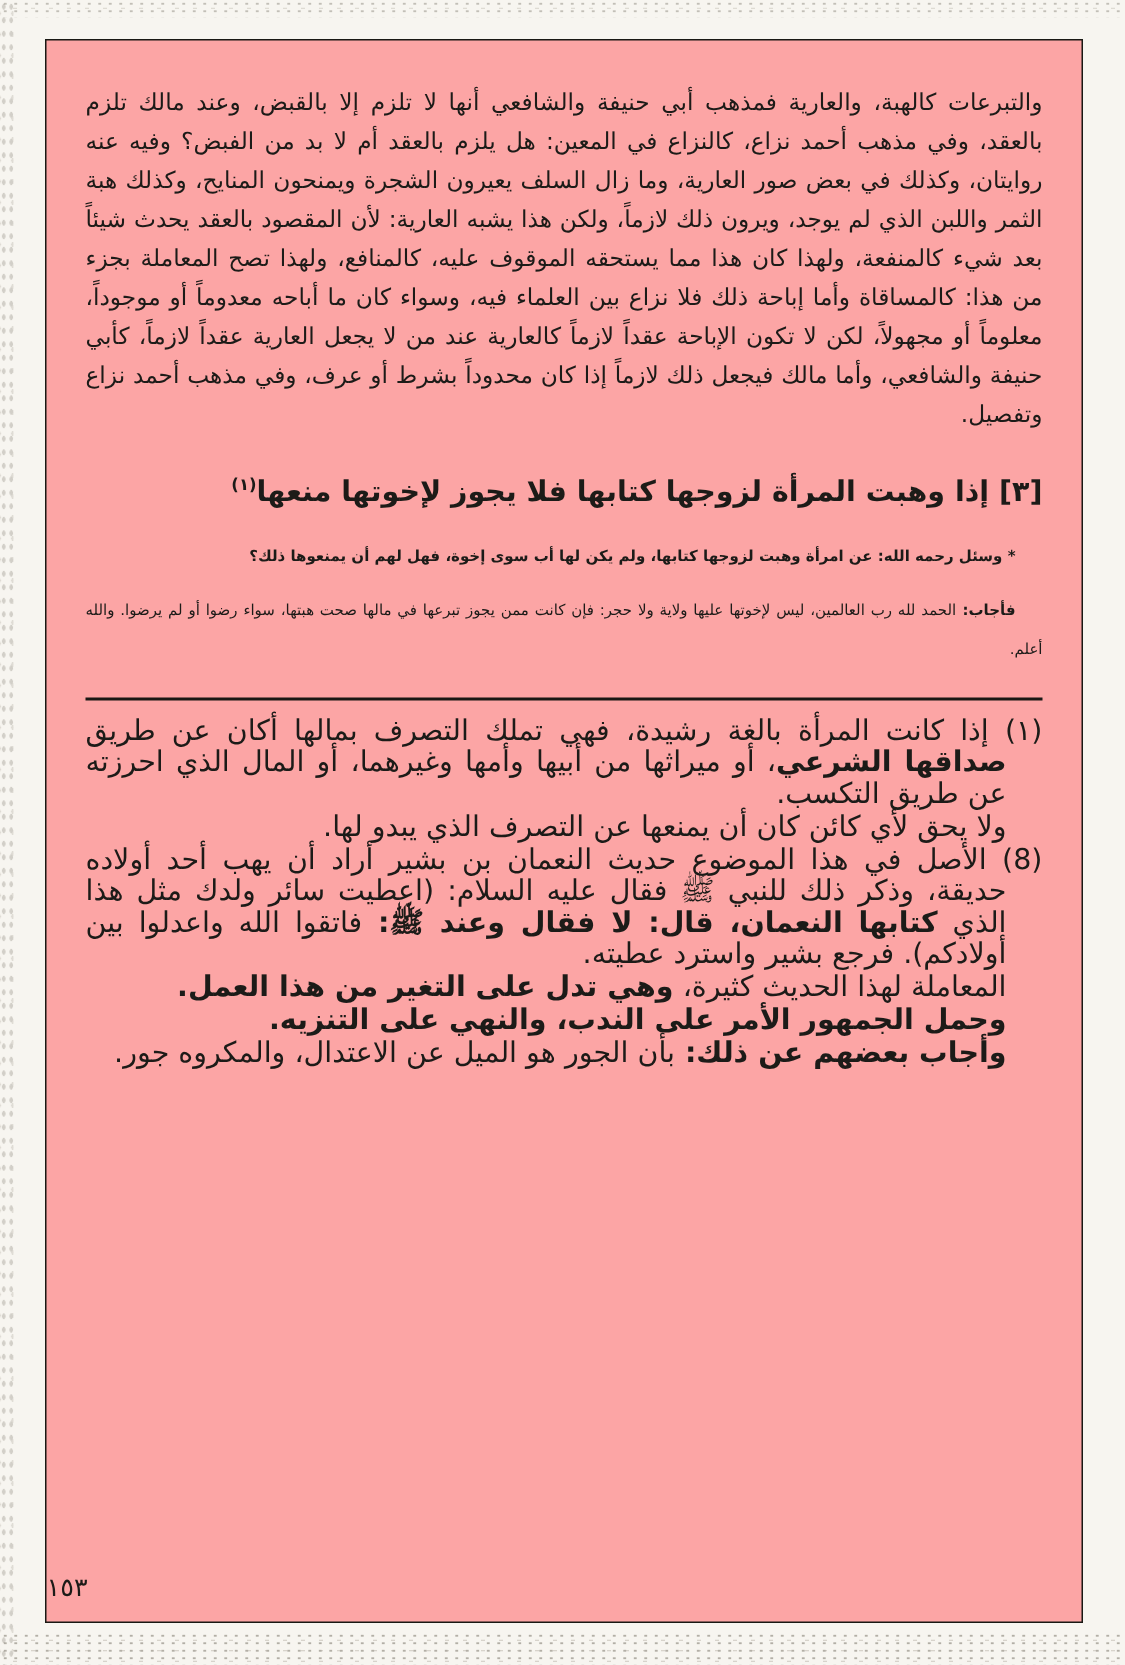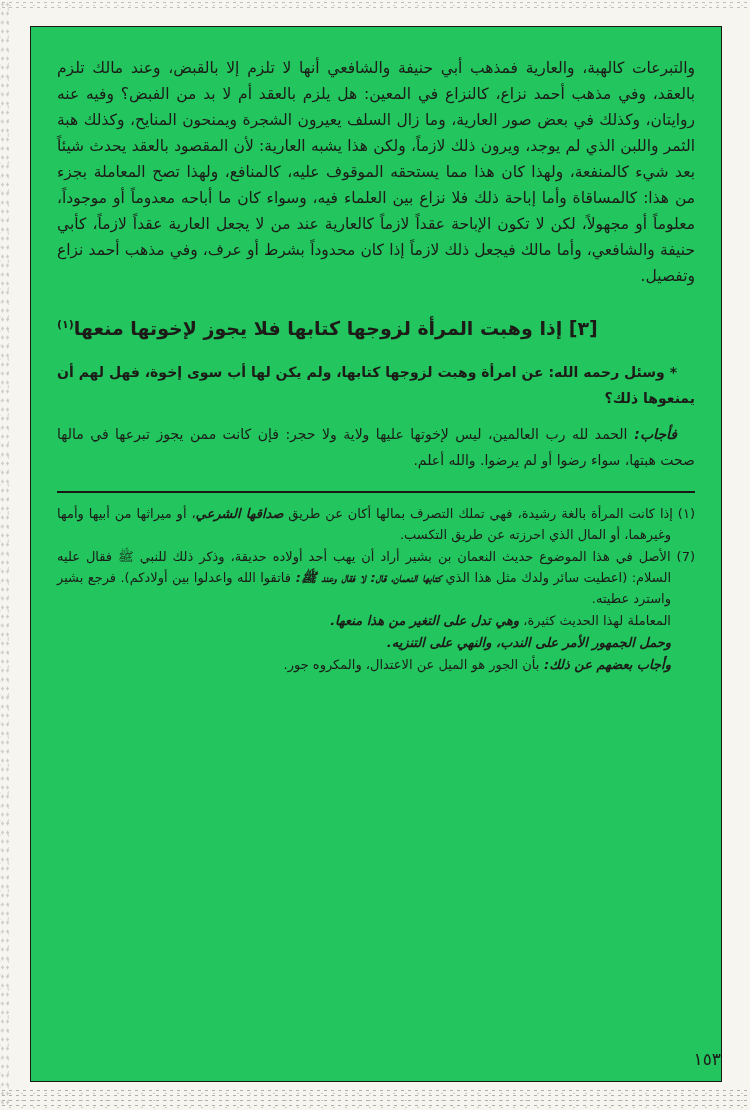--- a/index.html
+++ b/index.html
@@ -24,85 +24,86 @@
   .noise-top { top:0; height:12px; }
   .noise-bottom { bottom:0; height:22px; opacity:.65; }
   .noise-left { left:0; top:0; bottom:0; width:9px; right:auto;
     background-size:5px 9px, 9px 14px; opacity:.35; }
 
   .frame {
     position:absolute;
     left:30px; top:26px;
     width:692px; height:1056px;
     border:1.5px solid #191814;
-    background:#22c55e;
+    background:#fca5a5;
     overflow:hidden;
   }
   .content {
     direction:rtl;
     padding:28px 26px 0 26px;
     text-align:justify;
   }
 
   .body-par {
     font-size:15.5px;
     line-height:26px;
     text-align:justify;
   }
 
   .section-heading {
     font-size:19px;
     font-weight:bold;
-    text-align:left;
+    text-align:right;
     line-height:30px;
     margin:24px 0 16px 0;
   }
   .fn-ref {
     font-size:11px;
     font-weight:bold;
     vertical-align:super;
     line-height:0;
   }
 
   .question, .answer {
-    font-size:14px;
+    font-size:10px;
     line-height:26px;
     text-align:justify;
     text-indent:18px;
     margin-top:6px;
   }
   .question { font-weight:bold; }
   .answer { margin-top:10px; }
 
   .fn-divider {
     border-top:2px solid #191814;
     margin:18px 0 10px 0;
   }
 
   .footnotes {
-    font-size:13px;
+    font-size:19px;
     line-height:21px;
     text-align:justify;
   }
   .fn { margin-bottom:1px; }
   .fn-hang {
     padding-right:24px;
     text-indent:-24px;
   }
   .fn-cont {
     padding-right:24px;
   }
-  .b { font-weight:bold;font-style:italic; }
+  .b { font-weight:bold; }
 
   .page-number {
     position:absolute;
     left:0; right:0; bottom:12px;
-    text-align:right;
+    text-align:left;
     font-size:17px;
     letter-spacing:1px;
+    font-family:Liberation Serif, serif;
   }
 </style>
 </head>
 <body>
 
 <div>
   <div class="noise noise-top"></div>
   <div class="noise noise-left"></div>
   <div class="noise noise-bottom"></div>
 
@@ -116,23 +117,24 @@
       <p class="question">* وسئل رحمه الله: عن امرأة وهبت لزوجها كتابها، ولم يكن لها أب سوى إخوة، فهل لهم أن يمنعوها ذلك؟</p>
 
       <p class="answer"><span class="b">فأجاب: </span><span>الحمد لله رب العالمين، ليس لإخوتها عليها ولاية ولا حجر: فإن كانت ممن يجوز تبرعها في مالها صحت هبتها، سواء رضوا أو لم يرضوا. والله أعلم.</span></p>
 
 
 
       <div class="fn-divider"></div>
 
       <div class="footnotes">
         <p class="fn fn-hang"><span>(١) إذا كانت المرأة بالغة رشيدة، فهي تملك التصرف بمالها أكان عن طريق </span><span class="b">صداقها الشرعي</span><span>، أو ميراثها من أبيها وأمها وغيرهما، أو المال الذي احرزته عن طريق التكسب.</span></p>
+        <p class="fn fn-cont"><span>ولا يحق لأي كائن كان أن يمنعها عن التصرف الذي يبدو لها.</span></p>
 
-        <p class="fn fn-hang"><span>(7) الأصل في هذا الموضوع حديث النعمان بن بشير أراد أن يهب أحد أولاده حديقة، وذكر ذلك للنبي ﷺ فقال عليه السلام: (اعطيت سائر ولدك مثل هذا الذي </span><span class="b">كتابها النعمان</span><span class="b">، قال: لا فقال وعند ﷺ: </span><span>فاتقوا الله واعدلوا بين أولادكم). فرجع بشير واسترد عطيته.</span></p>
-        <p class="fn fn-cont"><span>المعاملة لهذا الحديث كثيرة، </span><span class="b">وهي تدل على التغير من هذا منعها.</span></p>
+        <p class="fn fn-hang"><span>(8) الأصل في هذا الموضوع حديث النعمان بن بشير أراد أن يهب أحد أولاده حديقة، وذكر ذلك للنبي ﷺ فقال عليه السلام: (اعطيت سائر ولدك مثل هذا الذي </span><span class="b">كتابها النعمان</span><span class="b">، قال: لا فقال وعند ﷺ: </span><span>فاتقوا الله واعدلوا بين أولادكم). فرجع بشير واسترد عطيته.</span></p>
+        <p class="fn fn-cont"><span>المعاملة لهذا الحديث كثيرة، </span><span class="b">وهي تدل على التغير من هذا العمل.</span></p>
         <p class="fn fn-cont"><span class="b">وحمل الجمهور الأمر على الندب، والنهي على التنزيه.</span></p>
         <p class="fn fn-cont"><span class="b">وأجاب بعضهم عن ذلك: </span><span>بأن الجور هو الميل عن الاعتدال، والمكروه جور.</span></p>
       </div>
 
     </div>
 
     <div class="page-number">١٥٣</div>
   </div>
 </div>
 

